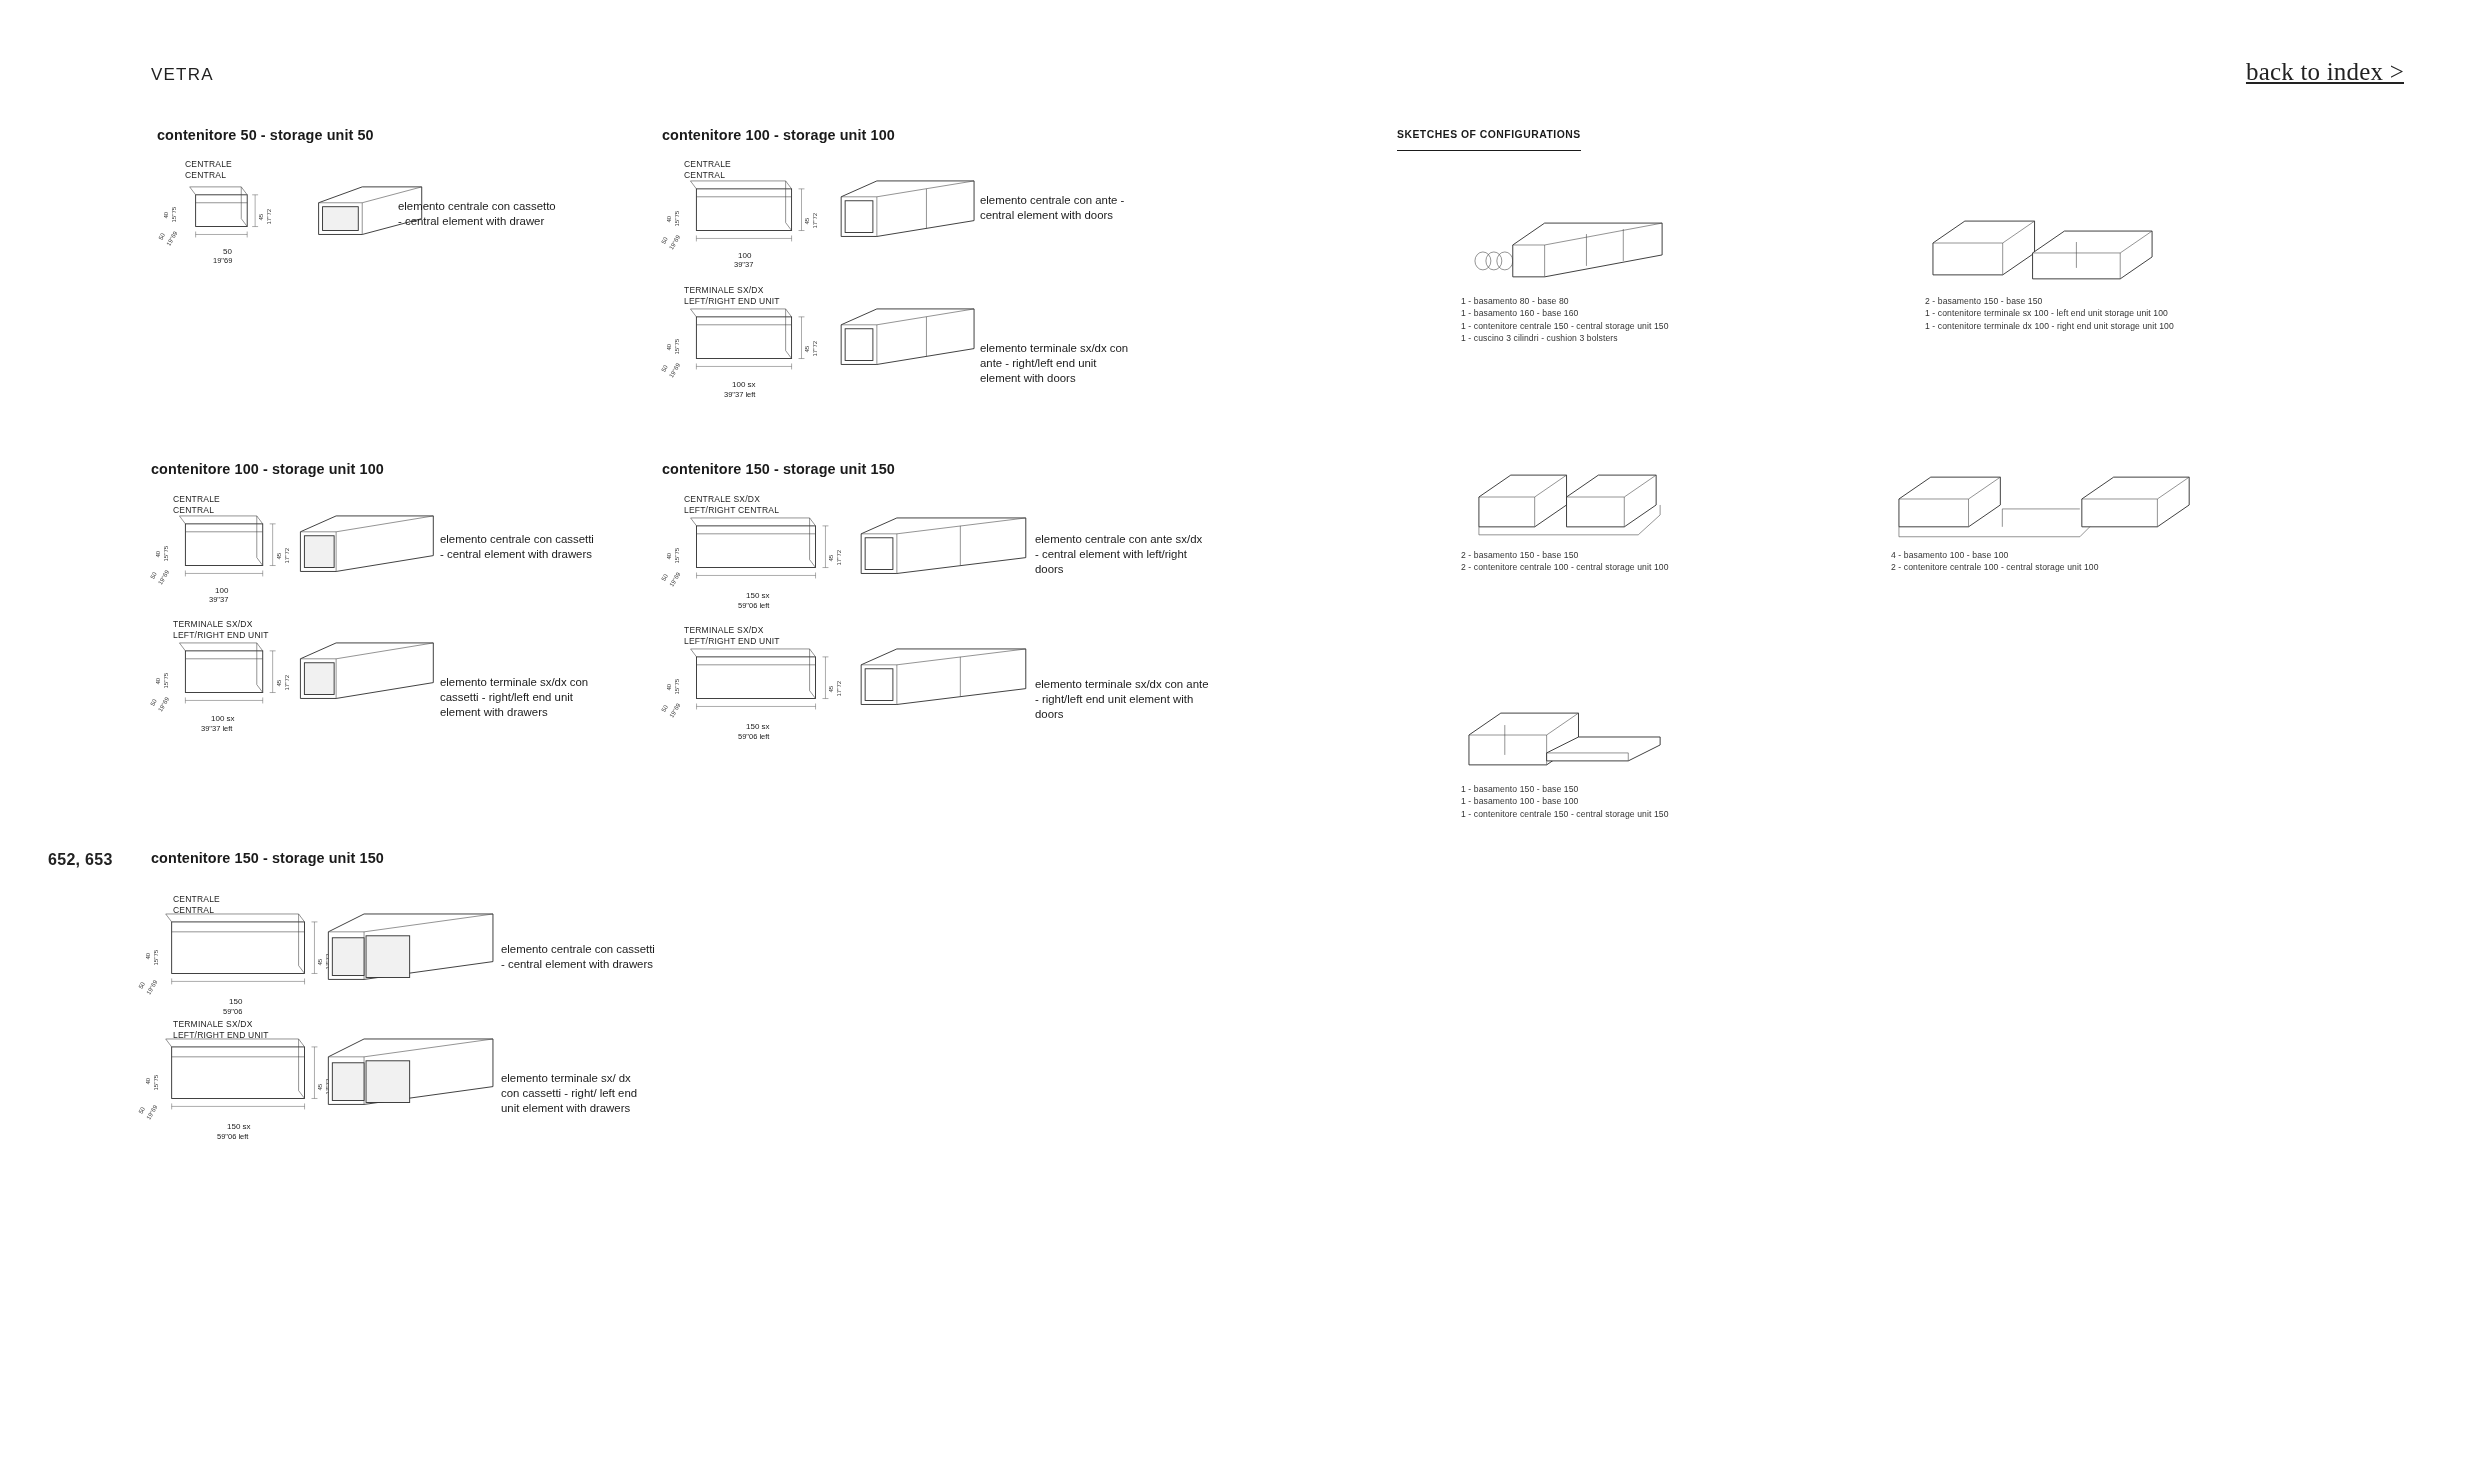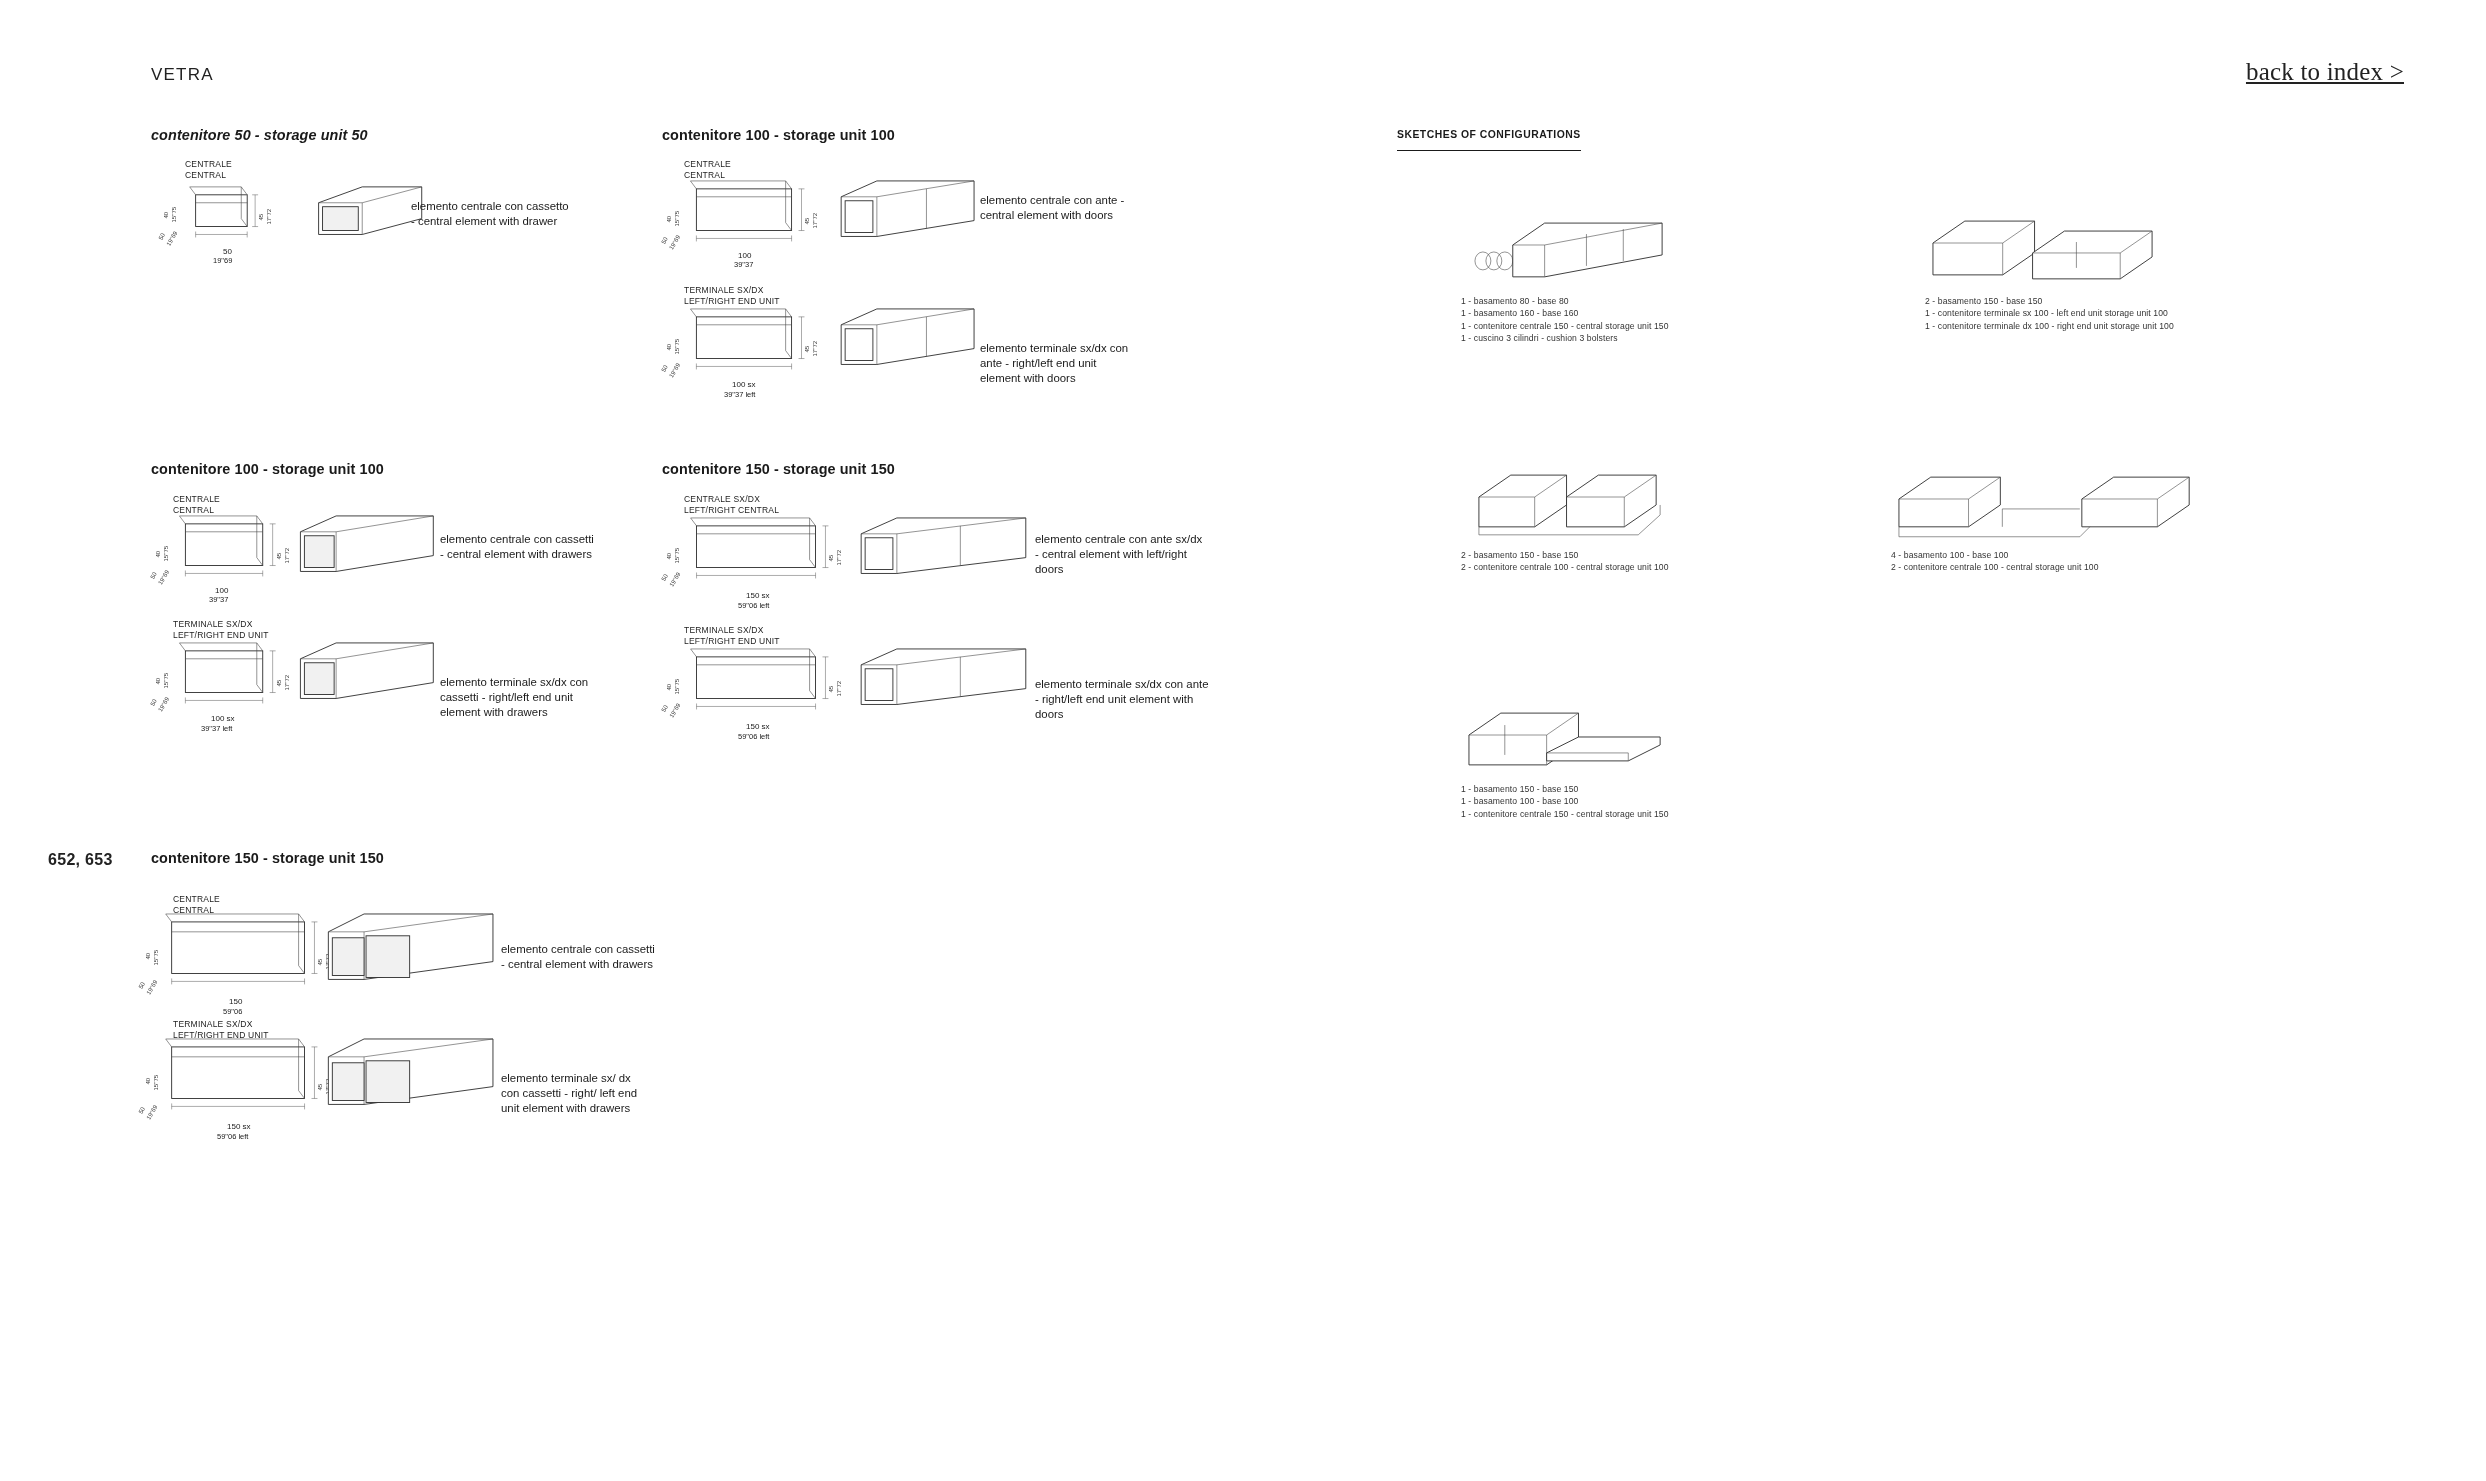--- a/index.html
+++ b/index.html
@@ -67,21 +67,21 @@
 </style>
 </head>
 <body>
 
 <div class="page">
 
   <div class="brand">VETRA</div>
   <a class="back-link" href="#">back to index &gt;</a>
   <div class="page-number">652, 653</div>
 
-  <div class="sec-title" style="left:151px; top:127px;font-style:italic;">contenitore 50 - storage unit 50</div>
+  <div class="sec-title" style="left:157px; top:127px;">contenitore 50 - storage unit 50</div>
   <div class="sec-title" style="left:662px; top:127px;">contenitore 100 - storage unit 100</div>
   <div class="sec-title" style="left:151px; top:461px;">contenitore 100 - storage unit 100</div>
   <div class="sec-title" style="left:662px; top:461px;">contenitore 150 - storage unit 150</div>
   <div class="sec-title" style="left:151px; top:850px;">contenitore 150 - storage unit 150</div>
 
   <div class="sketch-title">SKETCHES OF CONFIGURATIONS</div>
 
   <div class="block" style="left:151px; top:151px; width:478px; height:129px;">
     <div class="blk-label" style="left:34px; top:8px;">CENTRALE
 CENTRAL</div>
@@ -115,21 +115,21 @@
         <path class="fillwhite" d="M168 30 L212 14 L272 14 L272 46 L212 62 L168 62 Z"></path>
         <path class="ln-thin" d="M168 30 L212 30 L212 62"></path>
         <path class="ln-thin" d="M212 30 L272 14"></path>
         <rect class="fillgrey" x="172" y="34" width="36" height="24"></rect>
       </g>
     </svg>
 
     <div class="dimtext" style="position:absolute; left:72px; top:96px; font-size:8px;">50</div>
     <div class="dimtext" style="position:absolute; left:62px; top:105px; font-size:7.5px;">19"69</div>
 
-    <div class="desc" style="left:260px; top:48px;">elemento centrale con cassetto - central element with drawer</div>
+    <div class="desc" style="left:247px; top:48px;">elemento centrale con cassetto - central element with drawer</div>
   </div>
 
   <div class="block" style="left:662px; top:151px; width:517px; height:129px;">
     <div class="blk-label" style="left:22px; top:8px;">CENTRALE
 CENTRAL</div>
     <svg width="517" height="119" style="position:absolute; left:0; top:22px;" viewBox="0 0 520 120">
       <g>
         <rect class="fillwhite" x="34" y="16" width="96" height="42"></rect>
         <line class="ln-thin" x1="34" y1="24" x2="130" y2="24"></line>
         <path class="ln-thin" d="M34 16 L28 8 L124 8 L130 16"></path>

